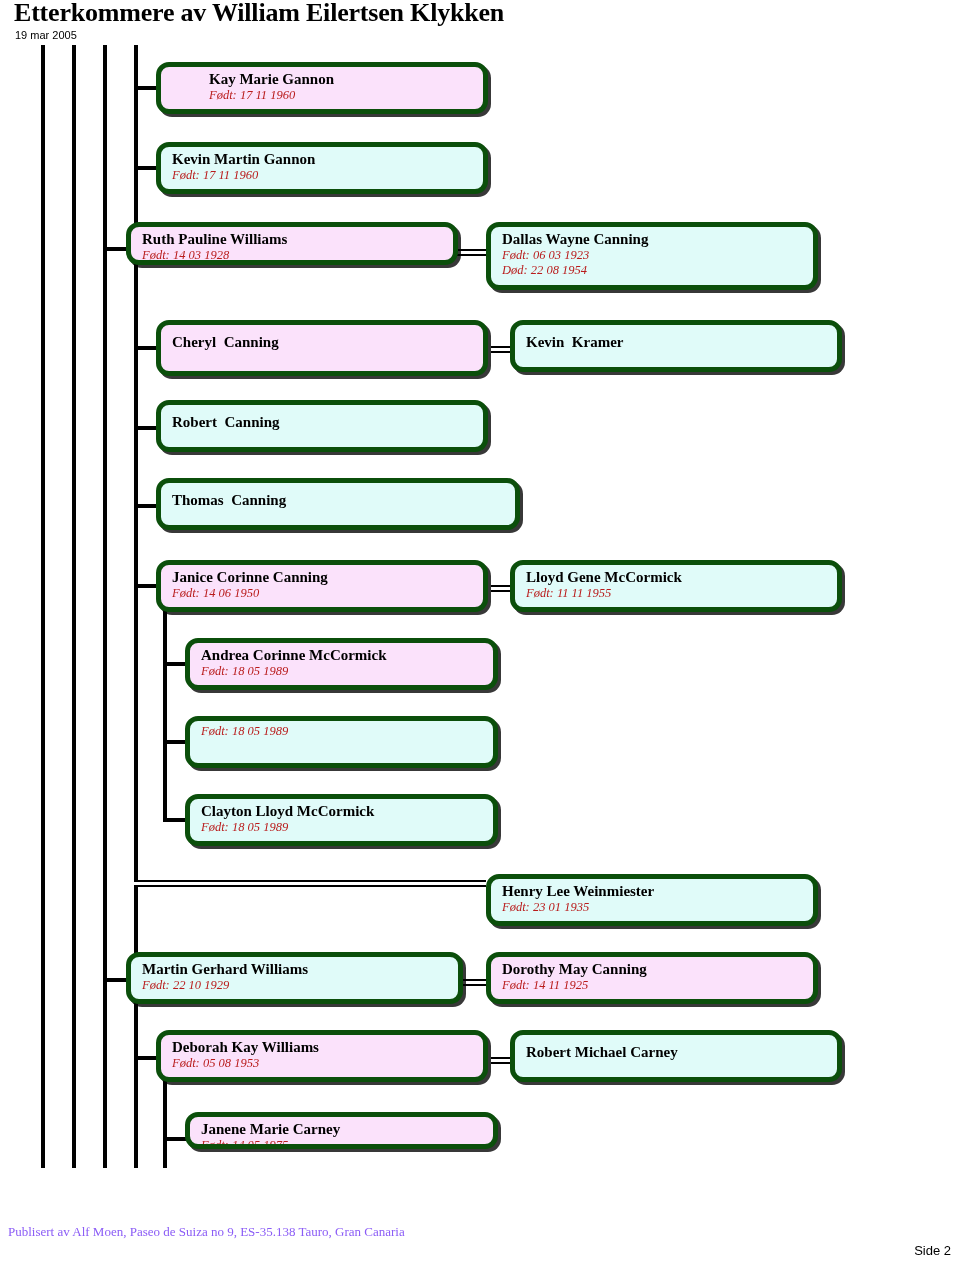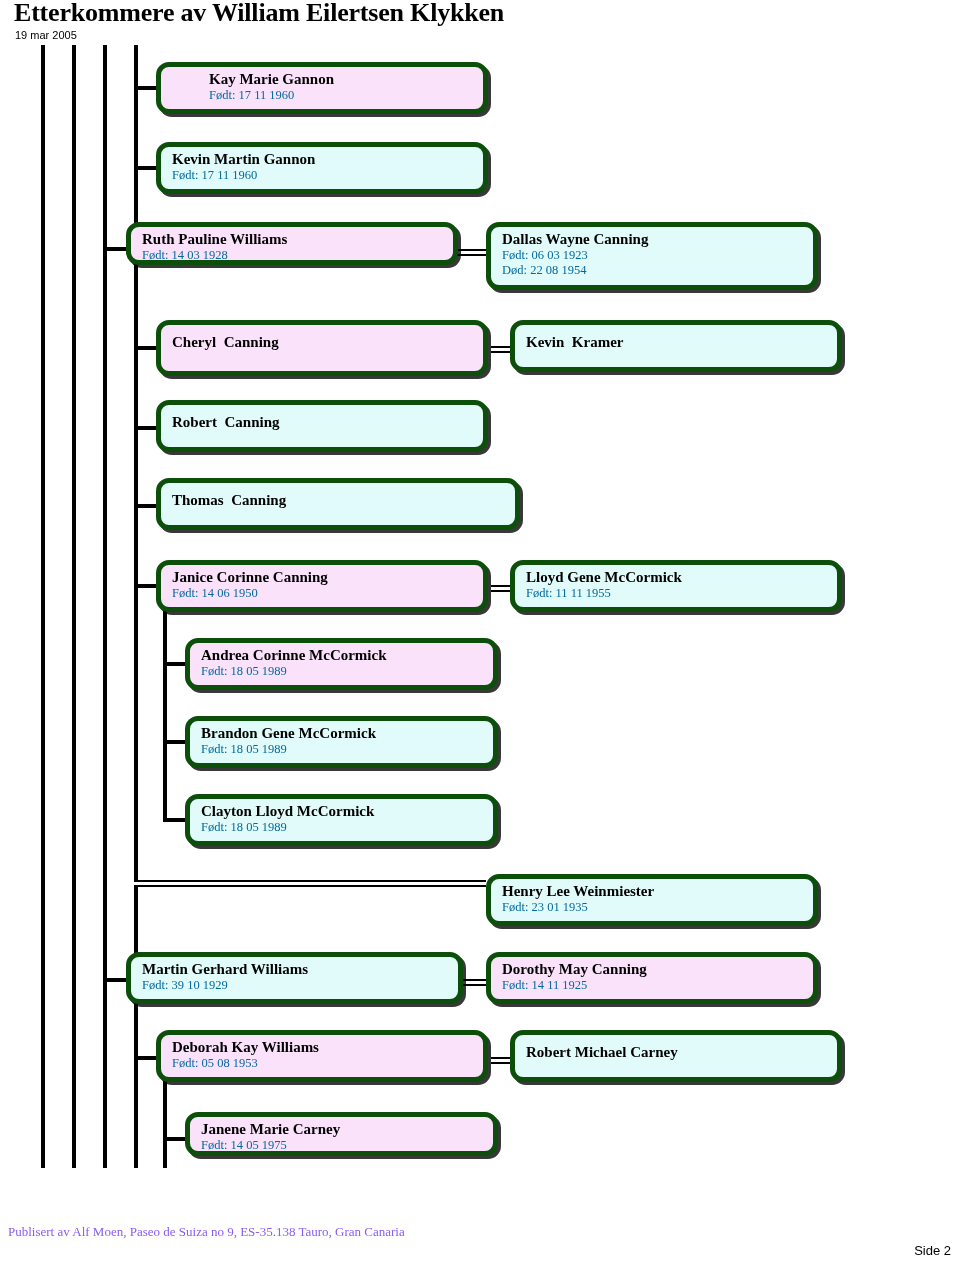--- a/index.html
+++ b/index.html
@@ -105,23 +105,24 @@
     font-family: "Liberation Serif", "DejaVu Serif", serif;
     font-weight: bold;
     font-size: 15px;
     color: #000000;
     line-height: 18px;
     white-space: pre;
   }
   .person .pfact {
     font-family: "Liberation Serif", "DejaVu Serif", serif;
     font-size: 12.5px;
-    color: #0369a1;
+    color: #b91c1c;
     line-height: 15px;
     white-space: pre;
+    font-style: italic;
   }
   .person.nodates { padding-top: 8px; }
 </style>
 </head>
 <body>
 
 <div id="page-title">Etterkommere av William Eilertsen Klykken</div>
 <div id="page-date">19 mar 2005</div>
 
 <div id="tree">
@@ -210,54 +211,53 @@
     <div class="pname">Lloyd Gene McCormick</div>
     <div class="pfact">Født: 11 11 1955</div>
   </div>
 
   <div class="person female" style="left:185px; top:638px; width:313px; height:52px;">
     <div class="pname">Andrea Corinne McCormick</div>
     <div class="pfact">Født: 18 05 1989</div>
   </div>
 
   <div class="person male" style="left:185px; top:716px; width:313px; height:52px;">
-    <div class="pname">Brandon Gene McCormick</div>
     <div class="pfact">Født: 18 05 1989</div>
   </div>
 
   <div class="person male" style="left:185px; top:794px; width:313px; height:52px;">
     <div class="pname">Clayton Lloyd McCormick</div>
     <div class="pfact">Født: 18 05 1989</div>
   </div>
 
   <div class="person male" style="left:486px; top:874px; width:332px; height:52px;">
     <div class="pname">Henry Lee Weinmiester</div>
     <div class="pfact">Født: 23 01 1935</div>
   </div>
 
   <div class="person male" style="left:126px; top:952px; width:337px; height:52px;">
     <div class="pname">Martin Gerhard Williams</div>
-    <div class="pfact">Født: 39 10 1929</div>
+    <div class="pfact">Født: 22 10 1929</div>
   </div>
 
   <div class="person female" style="left:486px; top:952px; width:332px; height:52px;">
     <div class="pname">Dorothy May Canning</div>
     <div class="pfact">Født: 14 11 1925</div>
   </div>
 
   <div class="person female" style="left:156px; top:1030px; width:332px; height:52px;">
     <div class="pname">Deborah Kay Williams</div>
     <div class="pfact">Født: 05 08 1953</div>
   </div>
 
   <div class="person male nodates" style="left:510px; top:1030px; width:332px; height:52px;">
     <div class="pname">Robert Michael Carney</div>
   </div>
 
-  <div class="person female" style="left:185px; top:1112px; width:313px; height:44px;">
+  <div class="person female" style="left:185px; top:1112px; width:313px; height:37px;">
     <div class="pname">Janene Marie Carney</div>
     <div class="pfact">Født: 14 05 1975</div>
   </div>
 
 </div>
 
 <div id="footer-left">Publisert av Alf Moen, Paseo de Suiza no 9, ES-35.138 Tauro, Gran Canaria</div>
 <div id="footer-right">Side 2</div>
 
 </body></html>

